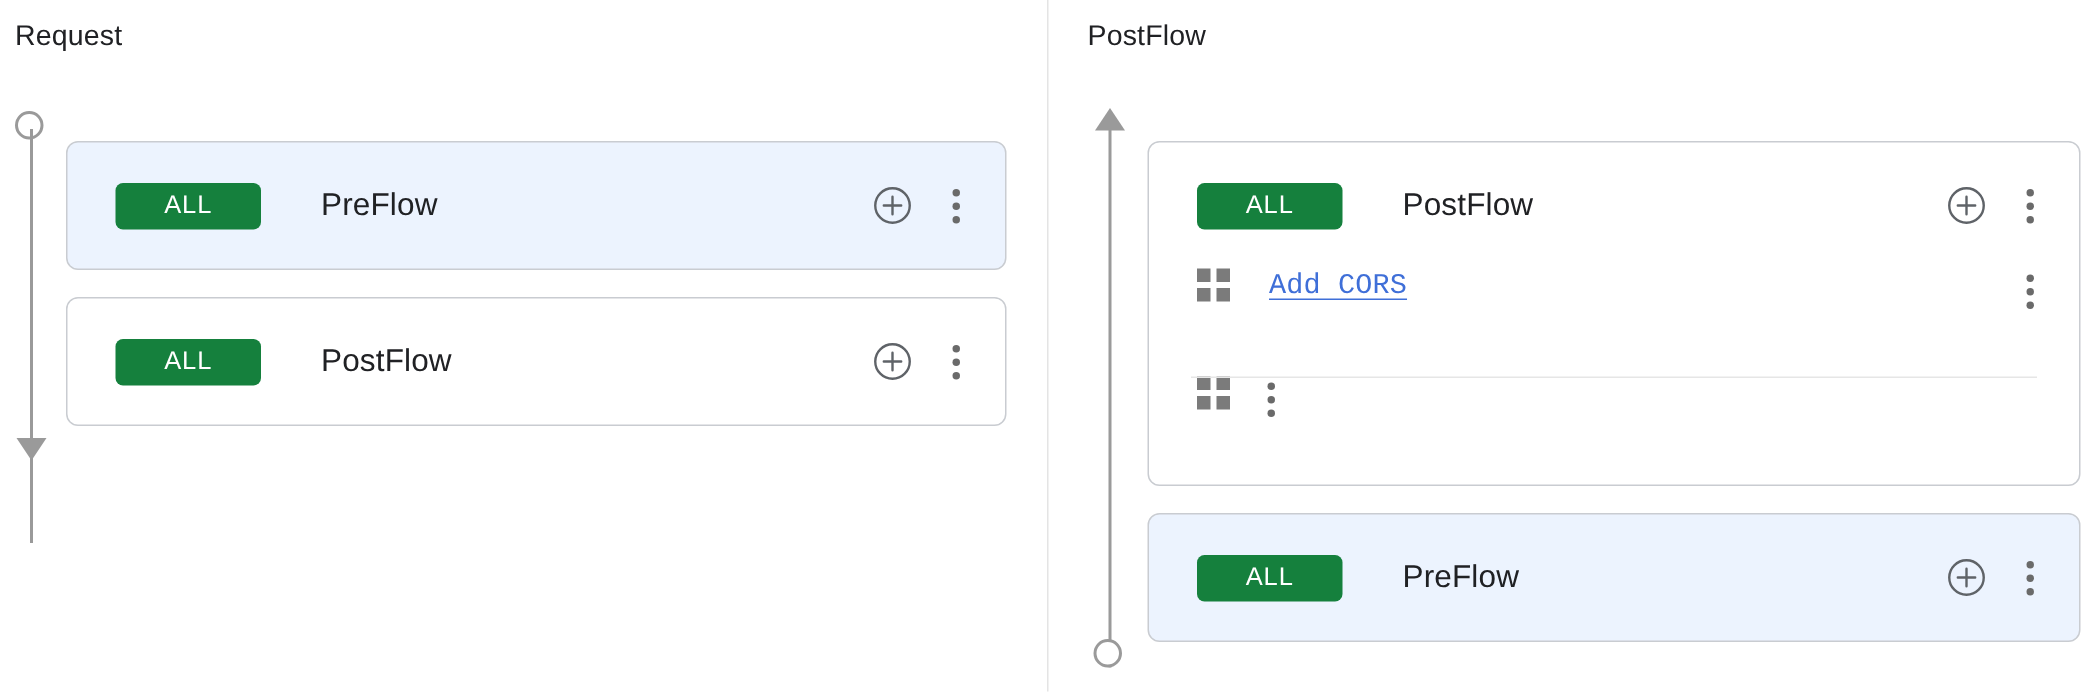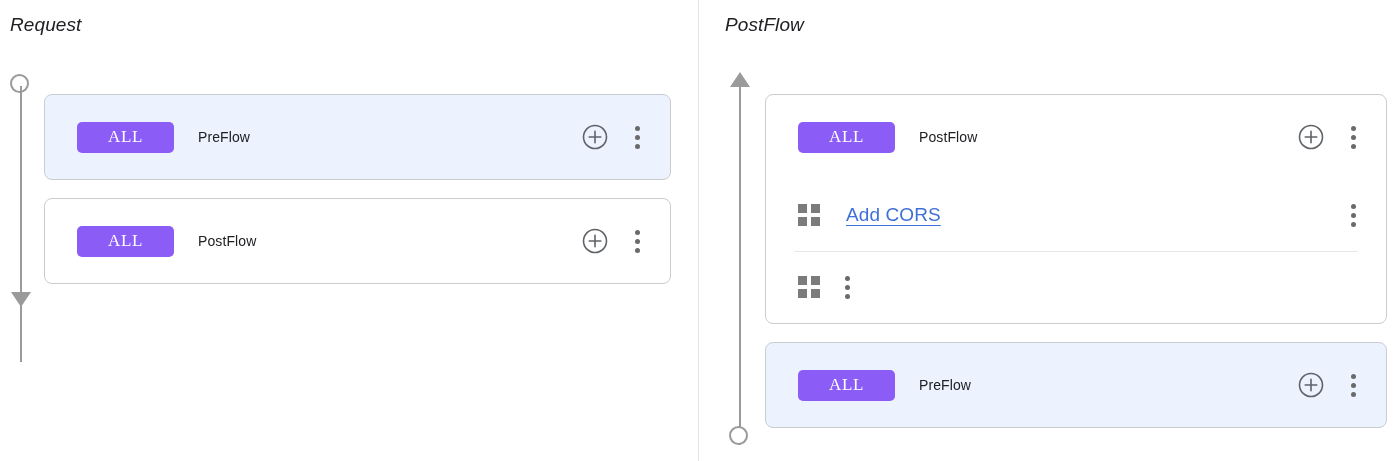--- a/index.html
+++ b/index.html
@@ -29,21 +29,20 @@
     box-sizing: border-box;
   }
   .panel-request { width: 698px; }
   .panel-response { width: 695px; border-left: 1px solid #e4e4e4; }
 
   .panel-title {
     font-size: 19px;
     font-weight: 400;
     color: #202124;
     letter-spacing: 0.1px;
-    font-style: italic;
   }
   .panel-request .panel-title { position: absolute; left: 10px; top: 14px; }
   .panel-response .panel-title { position: absolute; left: 26px; top: 14px; }
 
   
   .rail {
     position: absolute;
     width: 24px;
   }
   .rail-line {
@@ -120,32 +119,31 @@
   }
 
   .badge {
     flex: 0 0 auto;
     display: inline-flex;
     align-items: center;
     justify-content: center;
     min-width: 97px;
     height: 31px;
     border-radius: 5px;
-    background: #8b5cf6;
+    background: #15803d;
     color: #ffffff;
     font-size: 17px;
     letter-spacing: 0.6px;
     font-weight: 400;
-    font-family: Liberation Serif, serif;
   }
 
   .flow-name {
     flex: 1 1 auto;
-    margin-left: 24px;
-    font-size: 14px;
+    margin-left: 40px;
+    font-size: 21px;
     font-weight: 500;
     color: #202124;
     letter-spacing: 0.1px;
   }
 
   
   .icon-btn {
     flex: 0 0 auto;
     display: inline-flex;
     align-items: center;
@@ -173,25 +171,25 @@
     display: block;
     width: 5px;
     height: 5px;
     border-radius: 50%;
     background: #6a6a6a;
   }
 
   
   .policy-row {
     display: flex;
-    align-items: center;
     height: 72px;
     padding: 0 20px 0 32px;
     box-sizing: border-box;
     position: relative;
+    font-family: Liberation Mono, monospace;
   }
   .policy-row.divided::before {
     content: "";
     position: absolute;
     left: 28px;
     right: 28px;
     top: 0;
     height: 1px;
     background: #e6e6e6;
   }

